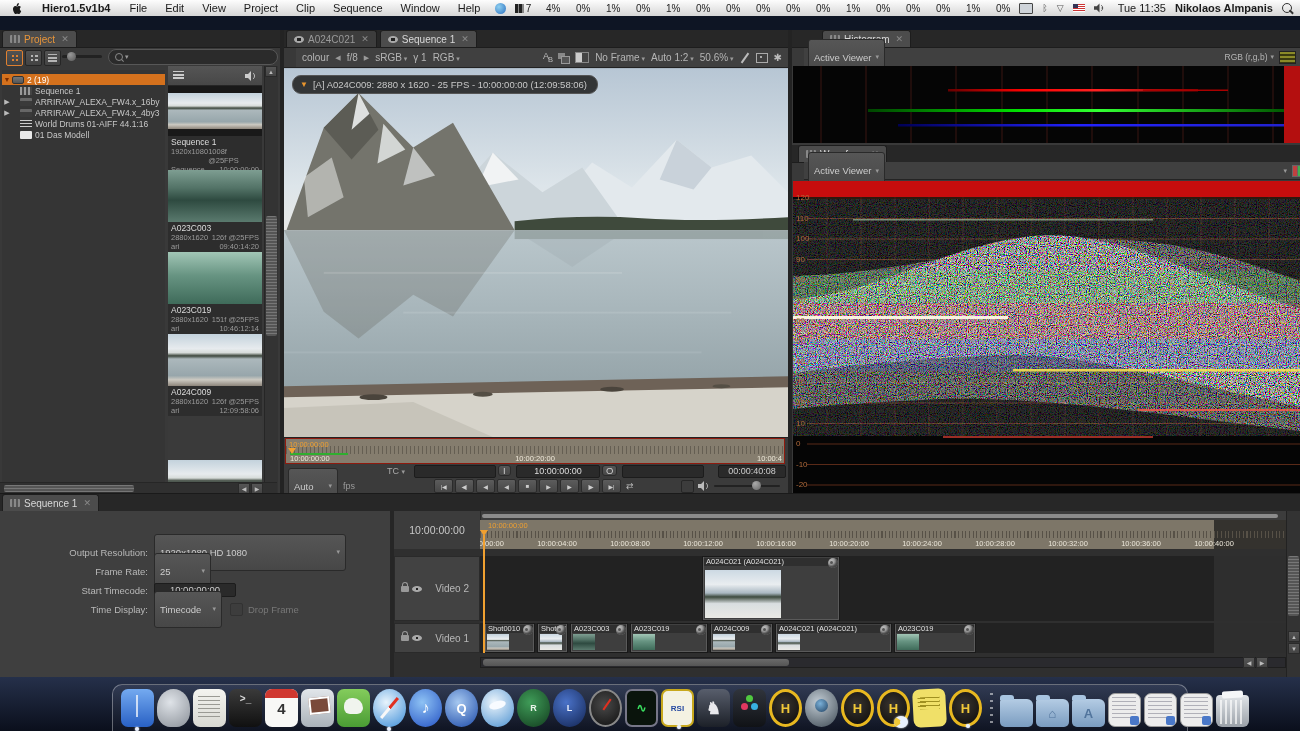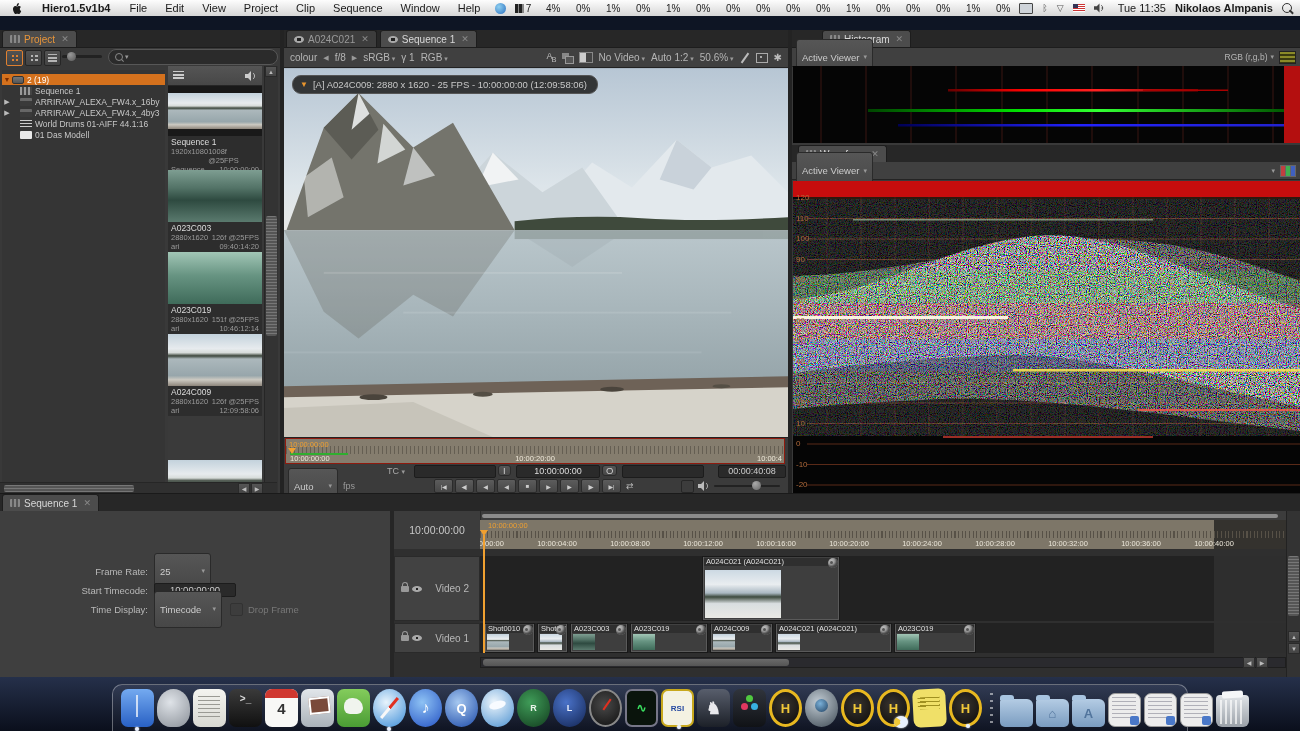--- a/index.html
+++ b/index.html
@@ -41,21 +41,21 @@
   
   .app{position:absolute;left:0;top:30px;width:1300px;height:647px;background:#333;}
   .tabstrip{background:#272727;border-bottom:1px solid #1d1d1d;display:flex;align-items:flex-end;}
   .tab{height:16px;display:flex;align-items:center;gap:4px;padding:0 7px;margin:2px 1px 0 2px;
     background:#3d3d3d;border:1px solid #1d1d1d;border-bottom:none;border-radius:3px 3px 0 0;
     font-size:10px;color:#999;}
   .tab.active{background:#4c4c4c;color:#d8d8d8;}
   .tab .x{color:#888;font-size:9px;margin-left:2px;}
   .tab .ticon{width:10px;height:8px;background:linear-gradient(90deg,#888 0 2px,#555 2px 4px,#888 4px 6px,#555 6px 8px,#888 8px 10px);border-radius:1px;}
   .tab .eicon{width:10px;height:7px;border-radius:50%;background:radial-gradient(circle,#222 0 2px,#aaa 2px);}
-  .toolbarrow{background:#404040;border-bottom:1px solid #242424;display:flex;align-items:center;font-size:10px;color:#b5b5b5;}
+  .toolbarrow{background:#404040;border-bottom:1px solid #242424;display:flex;align-items:center;font-size:10px;color:#b5b5b5;margin-left:12px;}
   .ddbtn{background:linear-gradient(#565656,#474747);border:1px solid #2a2a2a;border-radius:3px;
     padding:12px 5px;font-size:9.5px;color:#ccc;display:flex;align-items:center;gap:4px;}
   .caret{font-size:7px;color:#999;}
   .darkfield{background:#2a2a2a;border:1px solid #1c1c1c;border-radius:2px;color:#ccc;}
 
   
   .proj-panel{position:absolute;left:0;top:30px;width:280px;height:463px;background:#393939;border-right:4px solid #232323;}
   .proj-tools{position:absolute;left:0;top:17px;width:280px;height:21px;}
   .viewbtn{position:absolute;top:3px;width:15px;height:14px;border:1px solid #262626;border-radius:2px;
     background:linear-gradient(#525252,#434343);display:flex;align-items:center;justify-content:center;}
@@ -498,21 +498,21 @@
       <span class="caret">◀</span>
       <span>f/8</span>
       <span class="caret">▶</span>
       <span><span>sRGB</span><span class="caret"> ▾</span></span>
       <span>γ 1</span>
       <span><span>RGB</span><span class="caret"> ▾</span></span>
       <span class="sep"></span>
       <span class="icon-ab">A<sub>B</sub></span>
       <span class="icon-layers"></span>
       <span class="icon-wipe"></span>
-      <span><span>No Video</span><span class="caret"> ▾</span></span>
+      <span><span>No Frame</span><span class="caret"> ▾</span></span>
       <span><span>Auto 1:2</span><span class="caret"> ▾</span></span>
       <span><span>50.6%</span><span class="caret"> ▾</span></span>
       <span class="icon-pen"></span>
       <span class="icon-target"></span>
       <span style="color:#bbb;">✱</span>
     </div>
 
     <div class="v-image">
       <svg width="504" height="371" viewBox="0 0 507 371">
         <defs>
@@ -786,20 +786,27 @@
 
   <div class="bot-tabs">
     <div class="tab active">
       <span class="ticon"></span>
       <span>Sequence 1</span>
       <span class="x">✕</span>
     </div>
   </div>
 
   <div class="props">
+    <div class="prow" style="top:33px;">
+      <span class="plabel">Output Resolution:</span>
+      <span class="ddbtn" style="width:180px;justify-content:space-between;">
+          <span>1920x1080 HD 1080</span>
+          <span class="caret">▾</span>
+        </span>
+    </div>
     <div class="prow" style="top:52px;">
       <span class="plabel">Frame Rate:</span>
       <span class="ddbtn" style="width:45px;justify-content:space-between;">
           <span>25</span>
           <span class="caret">▾</span>
         </span>
     </div>
     <div class="prow" style="top:71px;">
       <span class="plabel">Start Timecode:</span>
       <span class="darkfield" style="width:80px;height:12px;text-align:center;font-size:9.5px;line-height:12px;">10:00:00:00</span>

